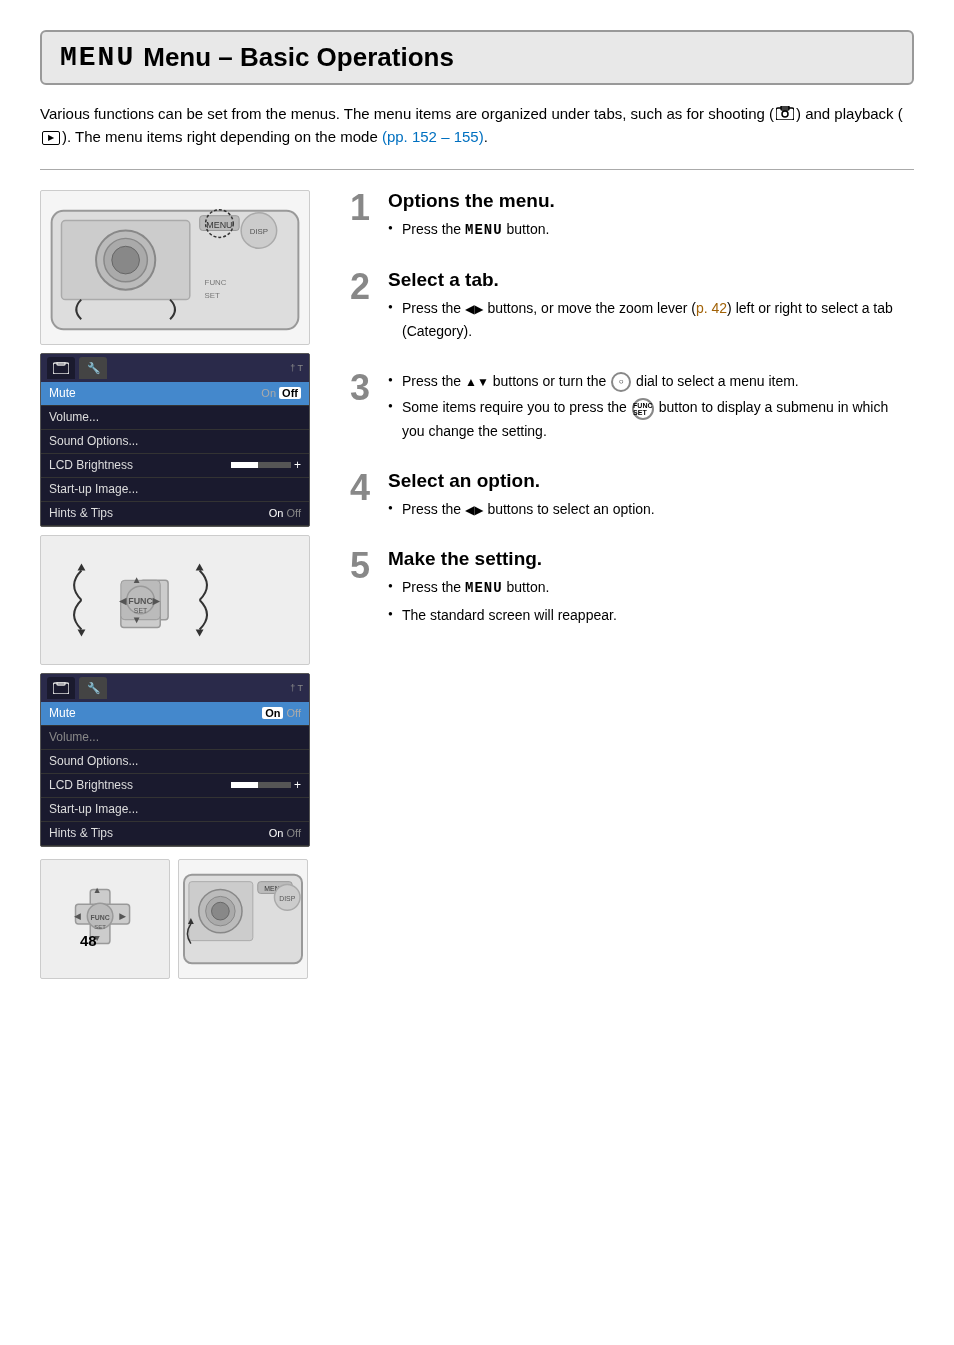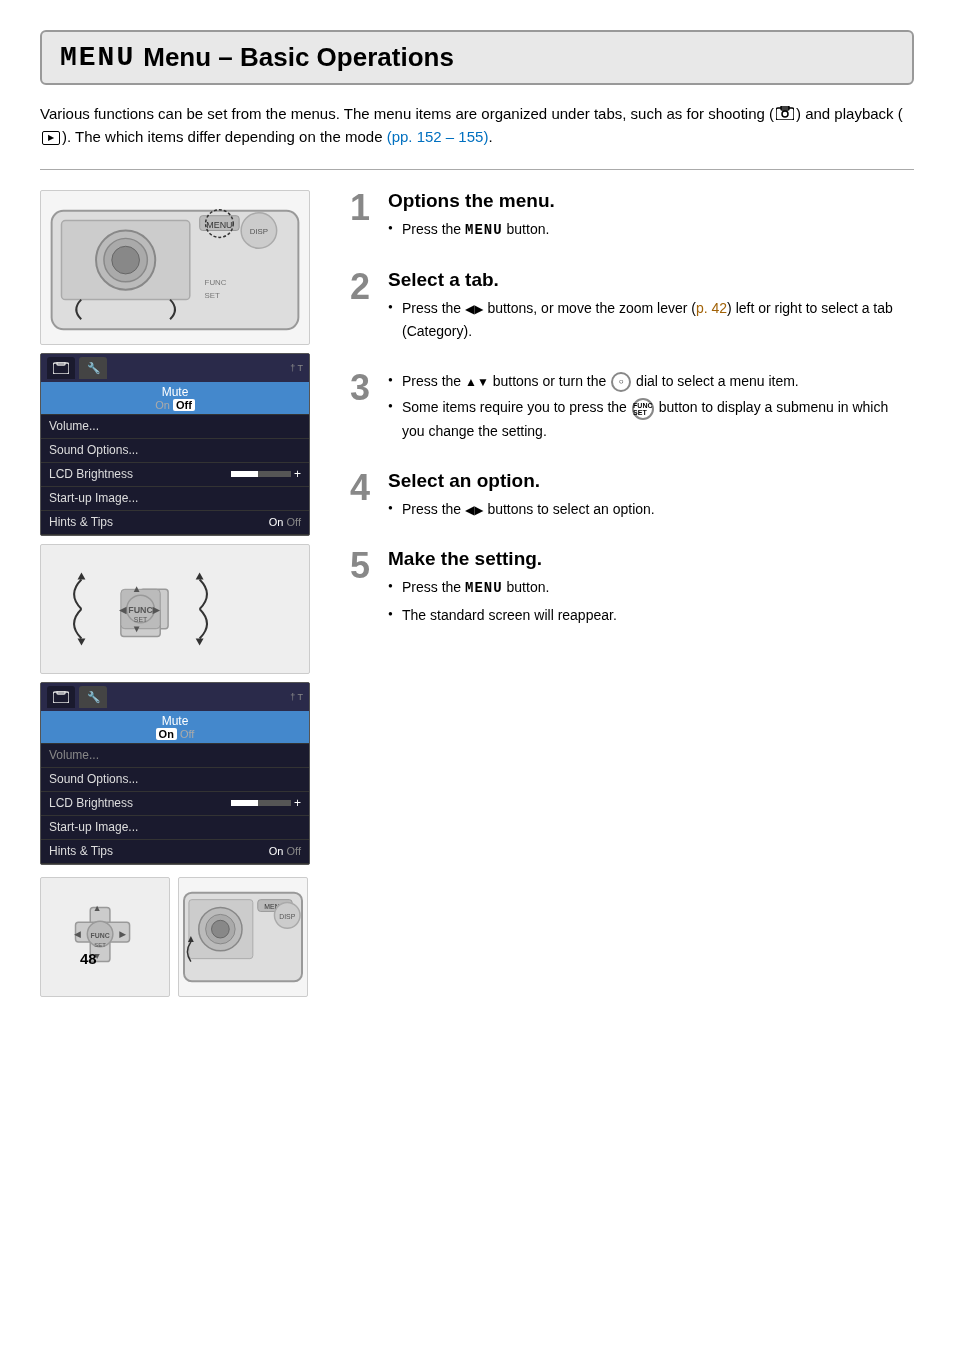--- a/index.html
+++ b/index.html
@@ -170,21 +170,21 @@
     .menu-rows { padding: 0; }
     .menu-row {
       display: flex;
       align-items: center;
       padding: 3px 8px;
       font-size: 12px;
       color: #ddd;
       border-bottom: 1px solid #333;
       min-height: 24px;
     }
-    .menu-row.highlight { background: #4488cc; color: #fff; flex-direction: column; }
+    .menu-row.highlight { background: #4488cc; color: #fff; }
     .menu-row.dim { color: #888; }
     .menu-row-label { flex: 1; }
     .menu-row-val { font-size: 11px; color: #aaa; }
     .menu-slider {
       display: flex; align-items: center; gap: 3px;
     }
     .slider-bar {
       width: 60px; height: 6px;
       background: #555;
       position: relative;
@@ -225,21 +225,21 @@
     <span class="title-rest">Menu – Basic Operations</span>
   </div>
 
   <p class="intro">
     <span>Various functions can be set from the menus. The menu items are organized under tabs, such as for shooting (</span><span style="display:inline-block;vertical-align:middle;margin:0 2px;">
       <svg width="18" height="14" viewBox="0 0 18 14">
           <rect x="0" y="2" width="18" height="12" rx="2" fill="none" stroke="#000" stroke-width="1.5"></rect>
           <rect x="5" y="0" width="8" height="4" rx="1" fill="none" stroke="#000" stroke-width="1.5"></rect>
           <circle cx="9" cy="8" r="3" fill="none" stroke="#000" stroke-width="1.5"></circle>
         </svg>
-    </span><span>) and playback (</span><span style="display:inline-flex;align-items:center;justify-content:center;width:18px;height:14px;border:1.5px solid #000;border-radius:2px;vertical-align:middle;margin:0 2px;font-size:8px;">▶</span><span>). The which items differ depending on the mode </span><a style="color:#0070c0;">(pp. 152 – 155)</a><span>.</span>
+    </span><span>) and playback (</span><span style="display:inline-flex;align-items:center;justify-content:center;width:18px;height:14px;border:1.5px solid #000;border-radius:2px;vertical-align:middle;margin:0 2px;font-size:8px;">▶</span><span>). The menu items right depending on the mode </span><a style="color:#0070c0;">(pp. 152 – 155)</a><span>.</span>
   </p>
 
   <hr class="divider">
 
   <div class="main-layout">
 
     <div class="left-col">
 
       <div class="cam-image" style="height:155px;">
         <svg viewBox="0 0 270 155" xmlns="http://www.w3.org/2000/svg">

